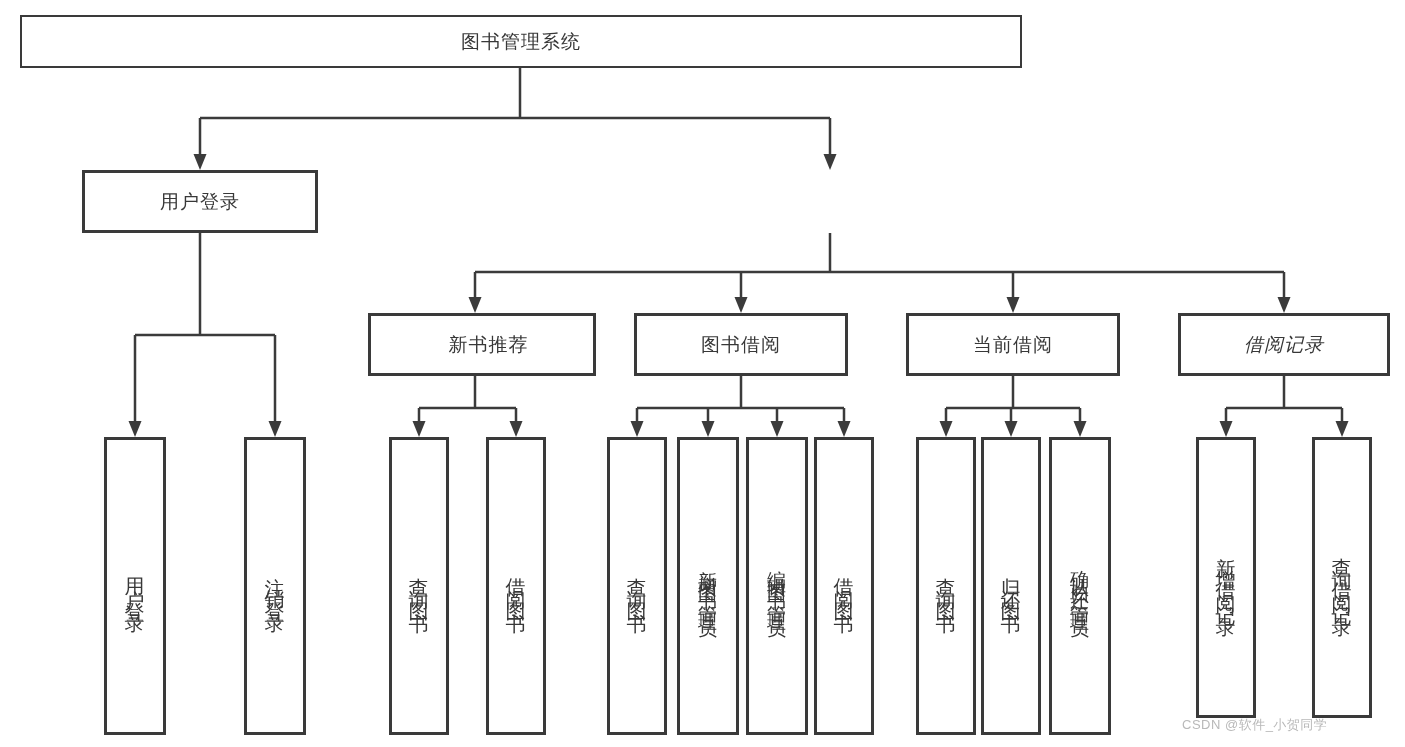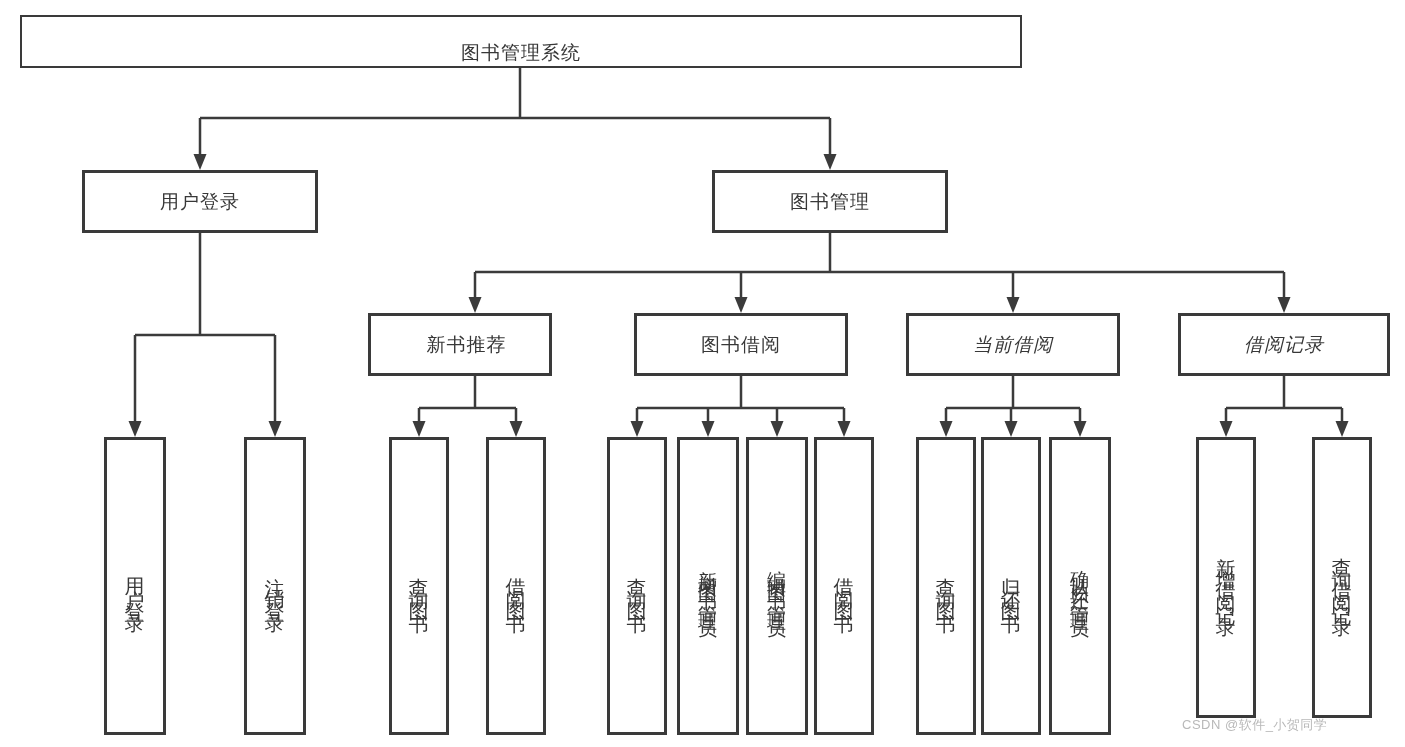--- a/index.html
+++ b/index.html
@@ -99,38 +99,35 @@
       <polygon points="770.5,421 783.5,421 777,437"></polygon>
       <polygon points="837.5,421 850.5,421 844,437"></polygon>
       <polygon points="939.5,421 952.5,421 946,437"></polygon>
       <polygon points="1004.5,421 1017.5,421 1011,437"></polygon>
       <polygon points="1073.5,421 1086.5,421 1080,437"></polygon>
       <polygon points="1219.5,421 1232.5,421 1226,437"></polygon>
       <polygon points="1335.5,421 1348.5,421 1342,437"></polygon>
     </g>
   </svg>
 
-  <div class="box root" style="left:20px; top:15px; width:1002px; height:53px;align-items:flex-end;">
+  <div class="box root" style="left:20px; top:15px; width:1002px; height:53px;">
     <span class="hlabel">图书管理系统</span>
   </div>
 
   <div class="box" style="left:82px; top:170px; width:236px; height:63px;">
     <span class="hlabel">用户登录</span>
   </div>
-  <div class="box" style="left:712px; top:170px; width:236px; height:63px;">
-    <span class="hlabel">图书管理</span>
-  </div>
 
-  <div class="box" style="left:368px; top:313px; width:184px; height:63px;padding-left:13px;">
+  <div class="box" style="left:368px; top:313px; width:228px; height:63px;padding-left:13px;">
     <span class="hlabel">新书推荐</span>
   </div>
   <div class="box" style="left:634px; top:313px; width:214px; height:63px;">
     <span class="hlabel">图书借阅</span>
   </div>
-  <div class="box" style="left:906px; top:313px; width:214px; height:63px;font-style:italic;">
+  <div class="box" style="left:906px; top:313px; width:214px; height:63px;">
     <span class="hlabel">当前借阅</span>
   </div>
   <div class="box" style="left:1178px; top:313px; width:212px; height:63px;font-style:italic;">
     <span class="hlabel">借阅记录</span>
   </div>
 
   <div class="box" style="left:104px; top:437px; width:62px; height:298px;">
     <span class="vtext">用户登录</span>
   </div>
   <div class="box" style="left:244px; top:437px; width:62px; height:298px;">

